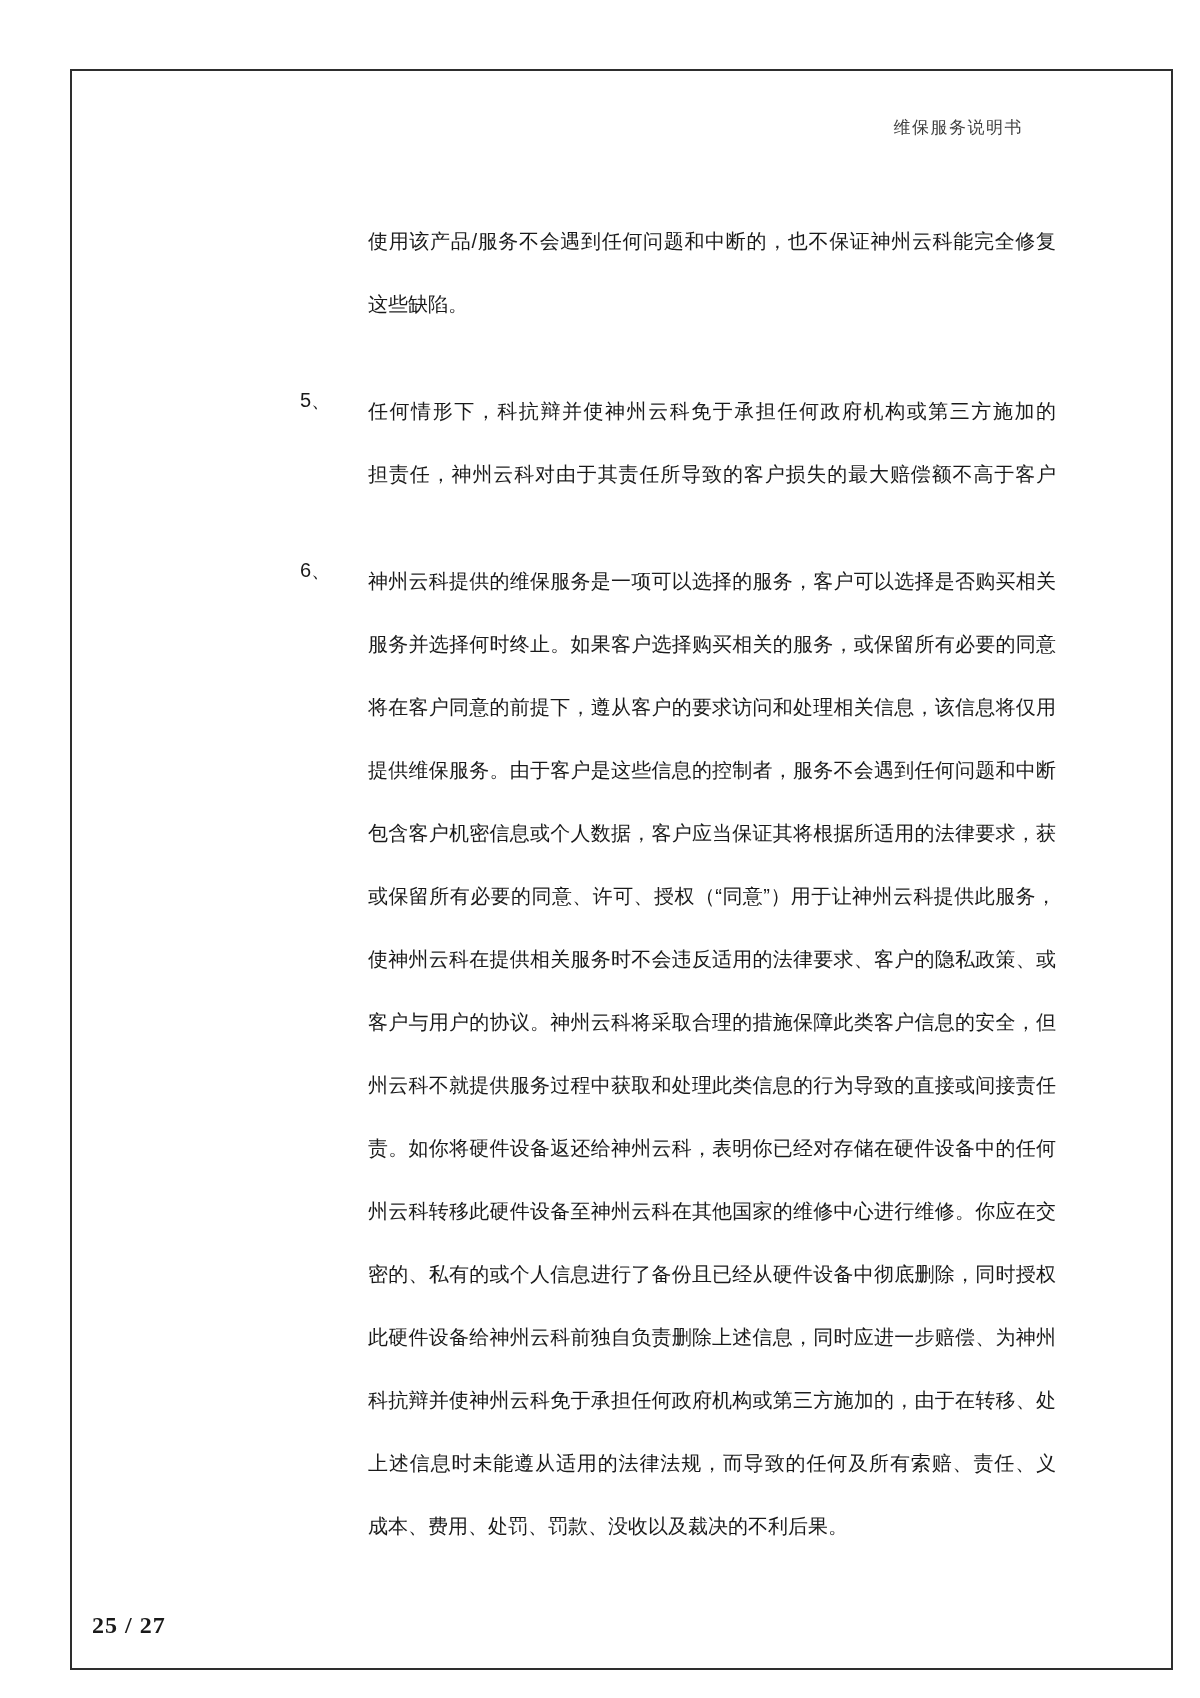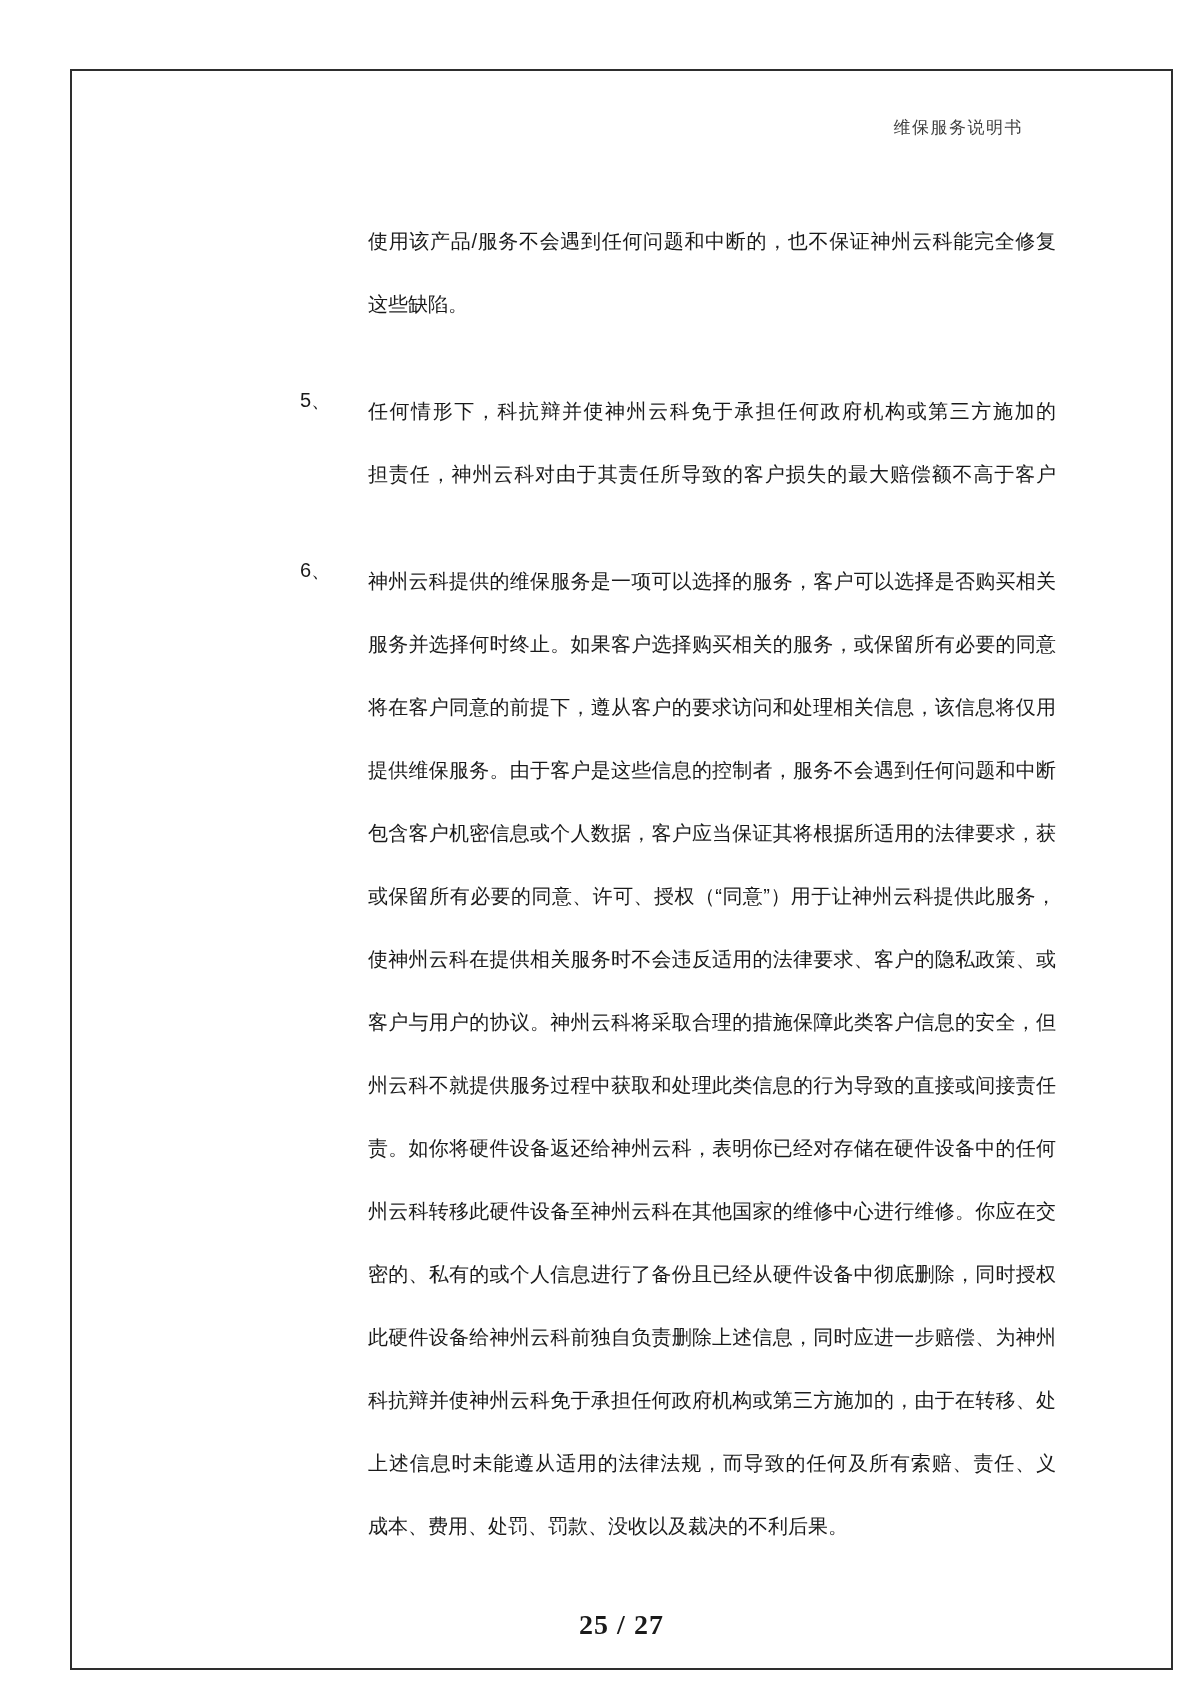--- a/index.html
+++ b/index.html
@@ -68,23 +68,23 @@
   }
   .line.para-end {
     text-align: left;
     text-align-last: left;
   }
   .footer {
     position: absolute;
     left: 48px;
     top: 1581px;
     width: 1103px;
-    text-align: center;
+    text-align: left;
     font-family: "Liberation Serif", "DejaVu Serif", serif;
-    font-size: 28px;
+    font-size: 24px;
     font-weight: bold;
     line-height: 22px;
     color: var(--text);
     letter-spacing: 1px;
   }
 </style>
 </head>
 <body>
 
 <div class="page">

